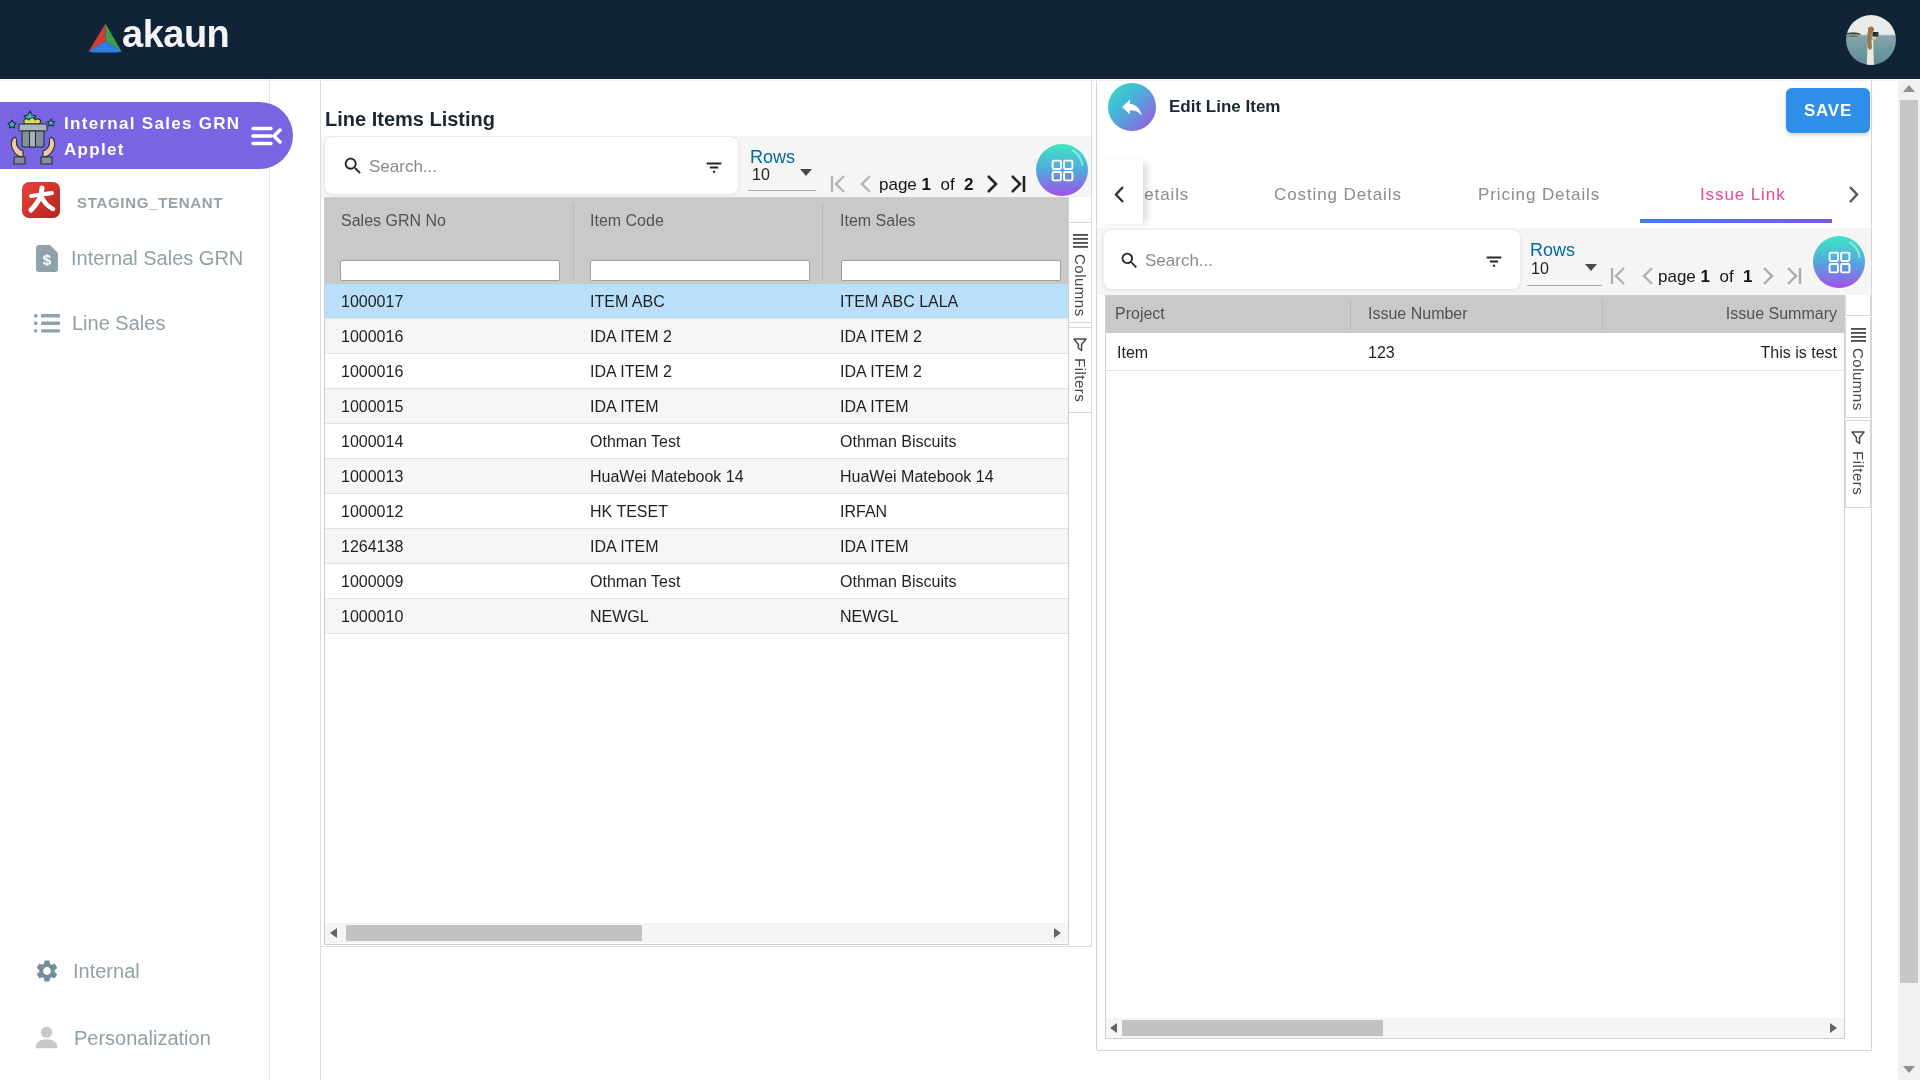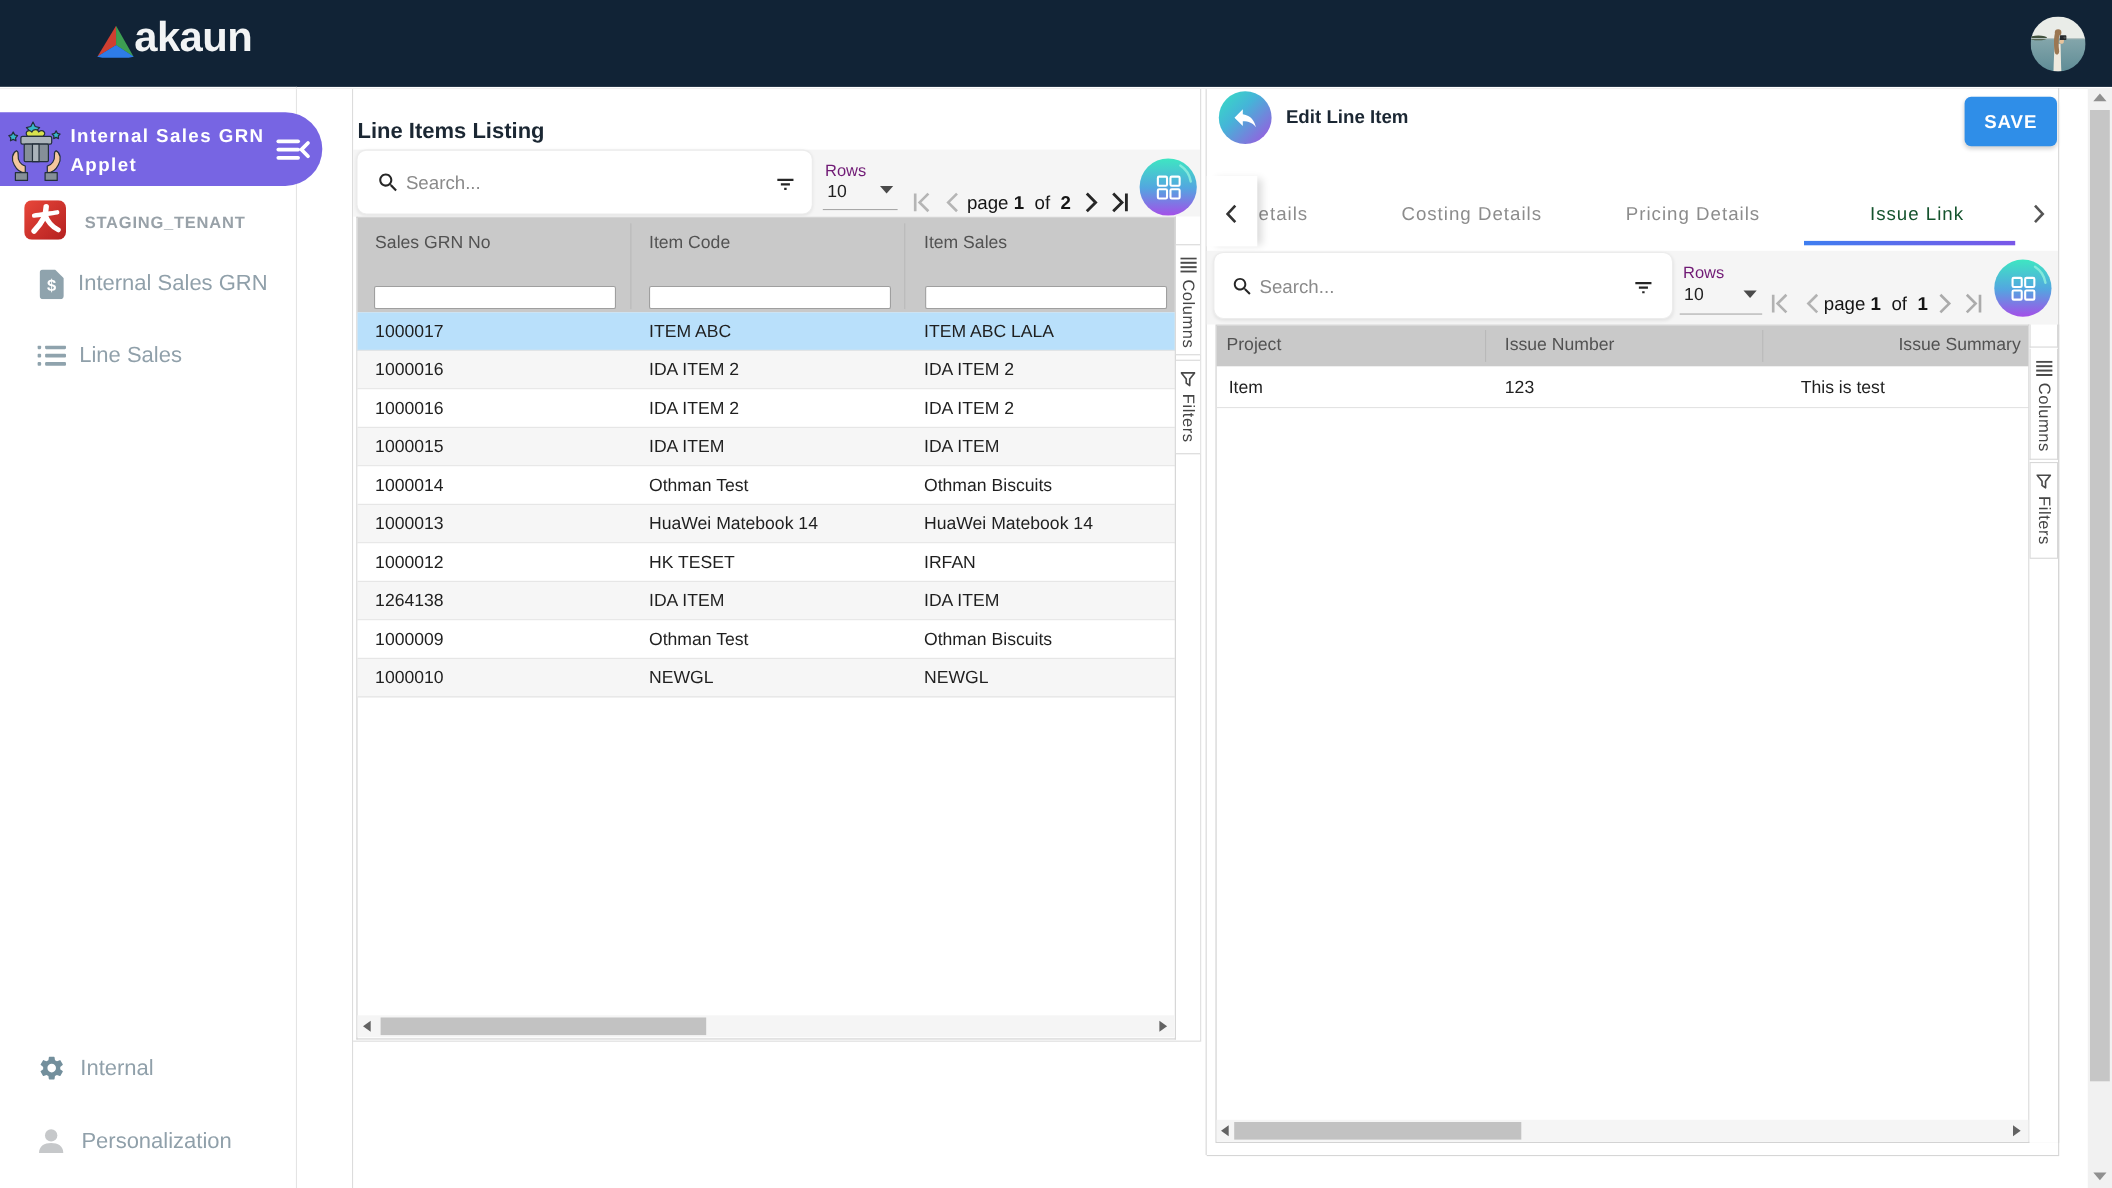--- a/index.html
+++ b/index.html
@@ -13,21 +13,21 @@
 .tlabel{font-size:16px;color:#525252;font-weight:500}
 .cell{font-size:16px;color:#1f1f1f}
 .vline{position:absolute;width:1px;background:#dcdcdc}
 .hline{position:absolute;height:1px;background:#dcdcdc}
 .gradbtn{position:absolute;width:52px;height:52px;border-radius:50%;
   background:linear-gradient(180deg,#3ee6c2 0%,#53a6e0 52%,#a44fe8 100%);
   display:flex;align-items:center;justify-content:center}
 .searchbox{position:absolute;background:#fff;border:1px solid #ececec;border-radius:9px;
   box-shadow:0 1px 3px rgba(0,0,0,0.07)}
 .ph{color:#8a8a8a;font-size:17px}
-.rowslabel{position:absolute;font-size:15px;color:#701a75}
+.rowslabel{position:absolute;font-size:18px;color:#0369a1}
 .rowsval{position:absolute;font-size:16px;color:#222}
 .caret{position:absolute;width:0;height:0;border-left:6px solid transparent;border-right:6px solid transparent;border-top:7px solid #4a4a4a}
 .pgtext{font-size:17px;color:#151515}
 .pgtext b{font-weight:700}
 .thgrey{background:#c9c9c9}
 .finput{position:absolute;background:#fff;border:1px solid #9f9f9f;border-radius:2px;height:21px}
 .sbtrack{position:absolute;background:#f5f5f5}
 .sbthumb{position:absolute;background:#c2c2c2}
 .arrow-l{width:0;height:0;border-top:5px solid transparent;border-bottom:5px solid transparent;border-right:7px solid #636363}
 .arrow-r{width:0;height:0;border-top:5px solid transparent;border-bottom:5px solid transparent;border-left:7px solid #636363}
@@ -281,21 +281,21 @@
   <svg width="26" height="26" viewBox="0 0 24 24">
       <path fill="#fff" d="M10 9V5l-7 7 7 7v-4.1c5 0 8.5 1.6 11 5.1-1-5-4-10-11-11z"></path>
     </svg>
 </div>
 <div class="abs" style="left:1169px;top:97px;font-size:17px;font-weight:700;color:#1b2733">Edit Line Item</div>
 <div class="abs" style="left:1786px;top:88px;width:84px;height:45px;background:#2f8ee8;border-radius:6px;color:#fff;font-size:17px;font-weight:700;letter-spacing:0.8px;display:flex;align-items:center;justify-content:center;box-shadow:0 2px 4px rgba(0,0,0,0.18)">SAVE</div>
 
 <div class="abs tab" style="left:1131px;top:185px">Details</div>
 <div class="abs tab" style="left:1274px;top:185px">Costing Details</div>
 <div class="abs tab" style="left:1478px;top:185px">Pricing Details</div>
-<div class="abs tab" style="left:1700px;top:185px;color:#14532d;font-weight:500">Issue Link</div>
+<div class="abs tab" style="left:1700px;top:185px;color:#ec4899;font-weight:500">Issue Link</div>
 <div class="abs" style="left:1640px;top:219px;width:192px;height:4px;background:linear-gradient(90deg,#3e7ef0,#7a57e8)"></div>
 <div class="abs" style="left:1097px;top:160px;width:46px;height:64px;background:#fff;box-shadow:6px 1px 7px -2px rgba(0,0,0,0.14)"></div>
 <svg class="abs" style="left:1112px;top:185px" width="15" height="19" viewBox="0 0 15 19">
     <polyline points="11,2 4,9.5 11,17" stroke="#333" stroke-width="2.4" fill="none"></polyline>
   </svg>
 <svg class="abs" style="left:1846px;top:185px" width="15" height="19" viewBox="0 0 15 19">
     <polyline points="4,2 11,9.5 4,17" stroke="#555" stroke-width="2.4" fill="none"></polyline>
   </svg>
 
 <div class="abs" style="left:1097px;top:228px;width:774px;height:67px;background:#f5f5f5"></div>
@@ -348,21 +348,21 @@
 <div class="abs" style="left:1105px;top:295px;width:767px;height:744px;border:1px solid #cfcfcf;background:#fff"></div>
 <div class="abs thgrey" style="left:1106px;top:296px;width:738px;height:37px"></div>
 <div class="abs tlabel" style="left:1115px;top:305px">Project</div>
 <div class="abs tlabel" style="left:1368px;top:305px">Issue Number</div>
 <div class="abs tlabel" style="left:1630px;top:305px;width:207px;text-align:right">Issue Summary</div>
 <div class="vline" style="left:1350px;top:300px;height:29px;background:#b9b9b9"></div>
 <div class="vline" style="left:1602px;top:300px;height:29px;background:#b9b9b9"></div>
 <div class="abs" style="left:1106px;top:333px;width:738px;height:38px;border-bottom:1px solid #e3e3e3"></div>
 <div class="abs cell" style="left:1117px;top:344px">Item</div>
 <div class="abs cell" style="left:1368px;top:344px">123</div>
-<div class="abs cell" style="left:1637px;top:344px;width:200px;text-align:left">This is test</div>
+<div class="abs cell" style="left:1637px;top:344px;width:200px;text-align:right">This is test</div>
 <div class="vline" style="left:1844px;top:295px;height:744px;background:#cfcfcf"></div>
 <div class="sbtrack" style="left:1106px;top:1018px;width:738px;height:20px"></div>
 <div class="abs arrow-l" style="left:1110px;top:1023px"></div>
 <div class="abs arrow-r" style="left:1830px;top:1023px"></div>
 <div class="sbthumb" style="left:1122px;top:1020px;width:261px;height:16px"></div>
 
 <div class="abs" style="left:1845px;top:295px;width:26px;height:744px;background:#fff"></div>
 <div class="abs" style="left:1845px;top:295px;width:26px;height:21px;border:1px solid #d8d8d8;border-top:none;background:#fff"></div>
 <div class="vtab" style="left:1845px;top:317px;width:26px;height:101px;border:1px solid #d8d8d8;border-top:none;background:#fff">
   <svg style="margin-top:11px" width="15" height="14" viewBox="0 0 15 14">

